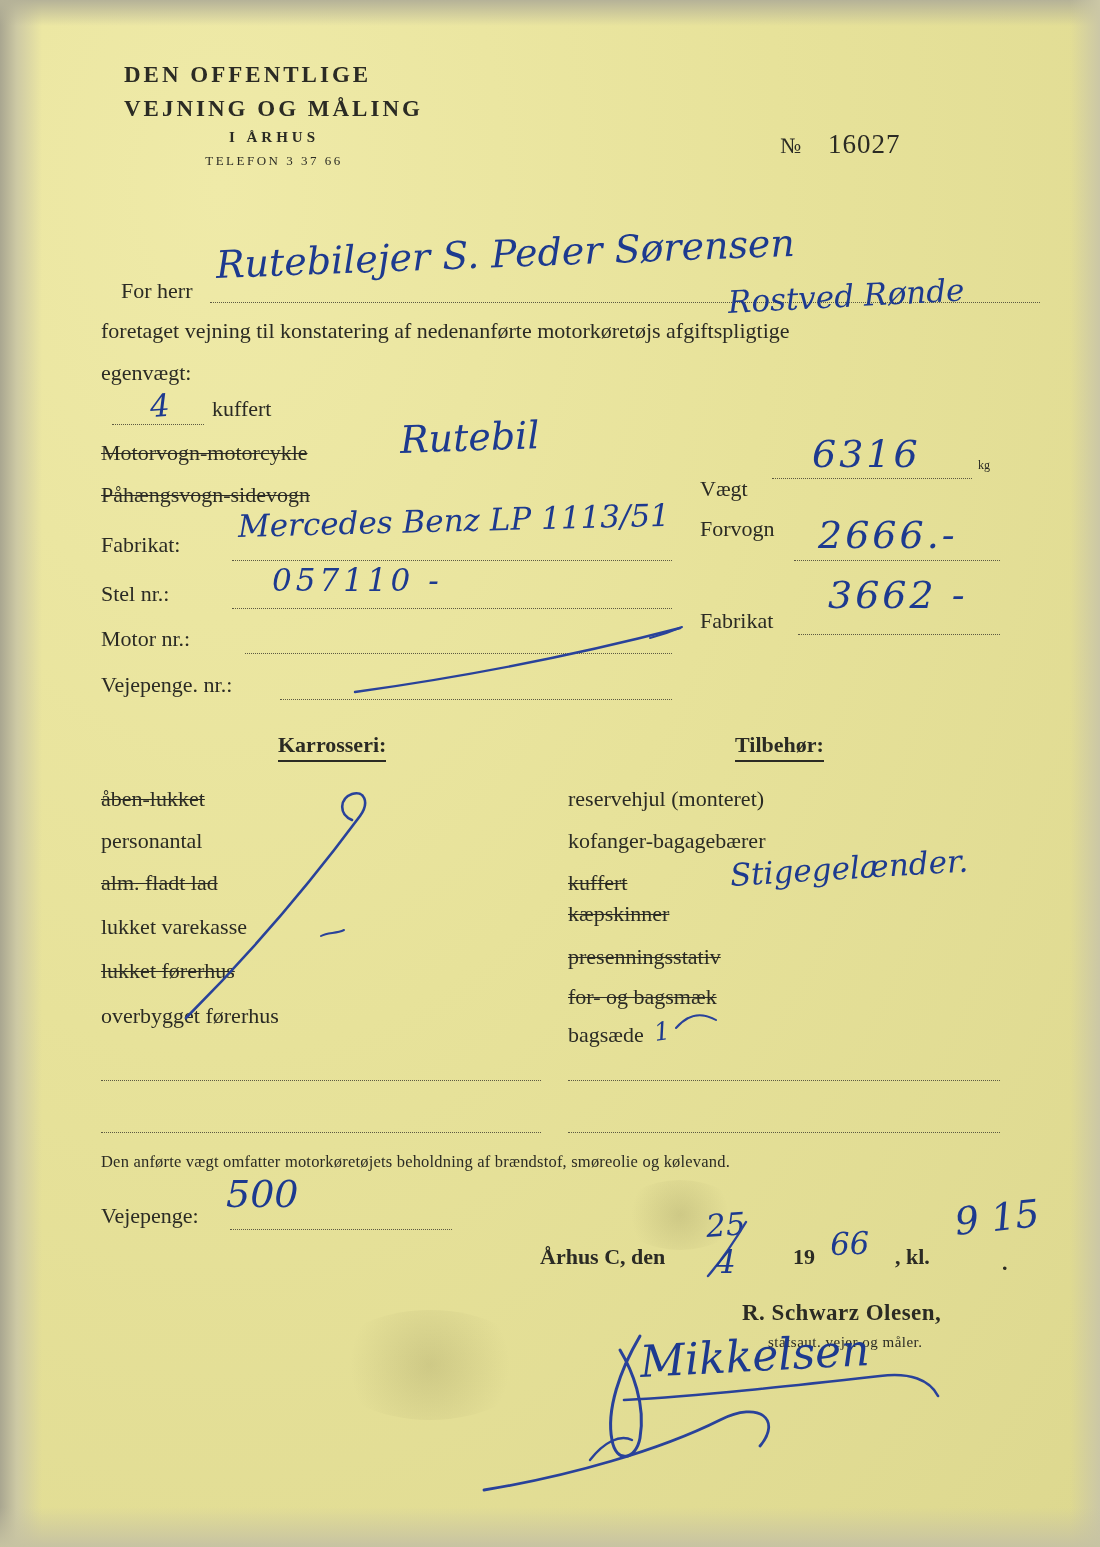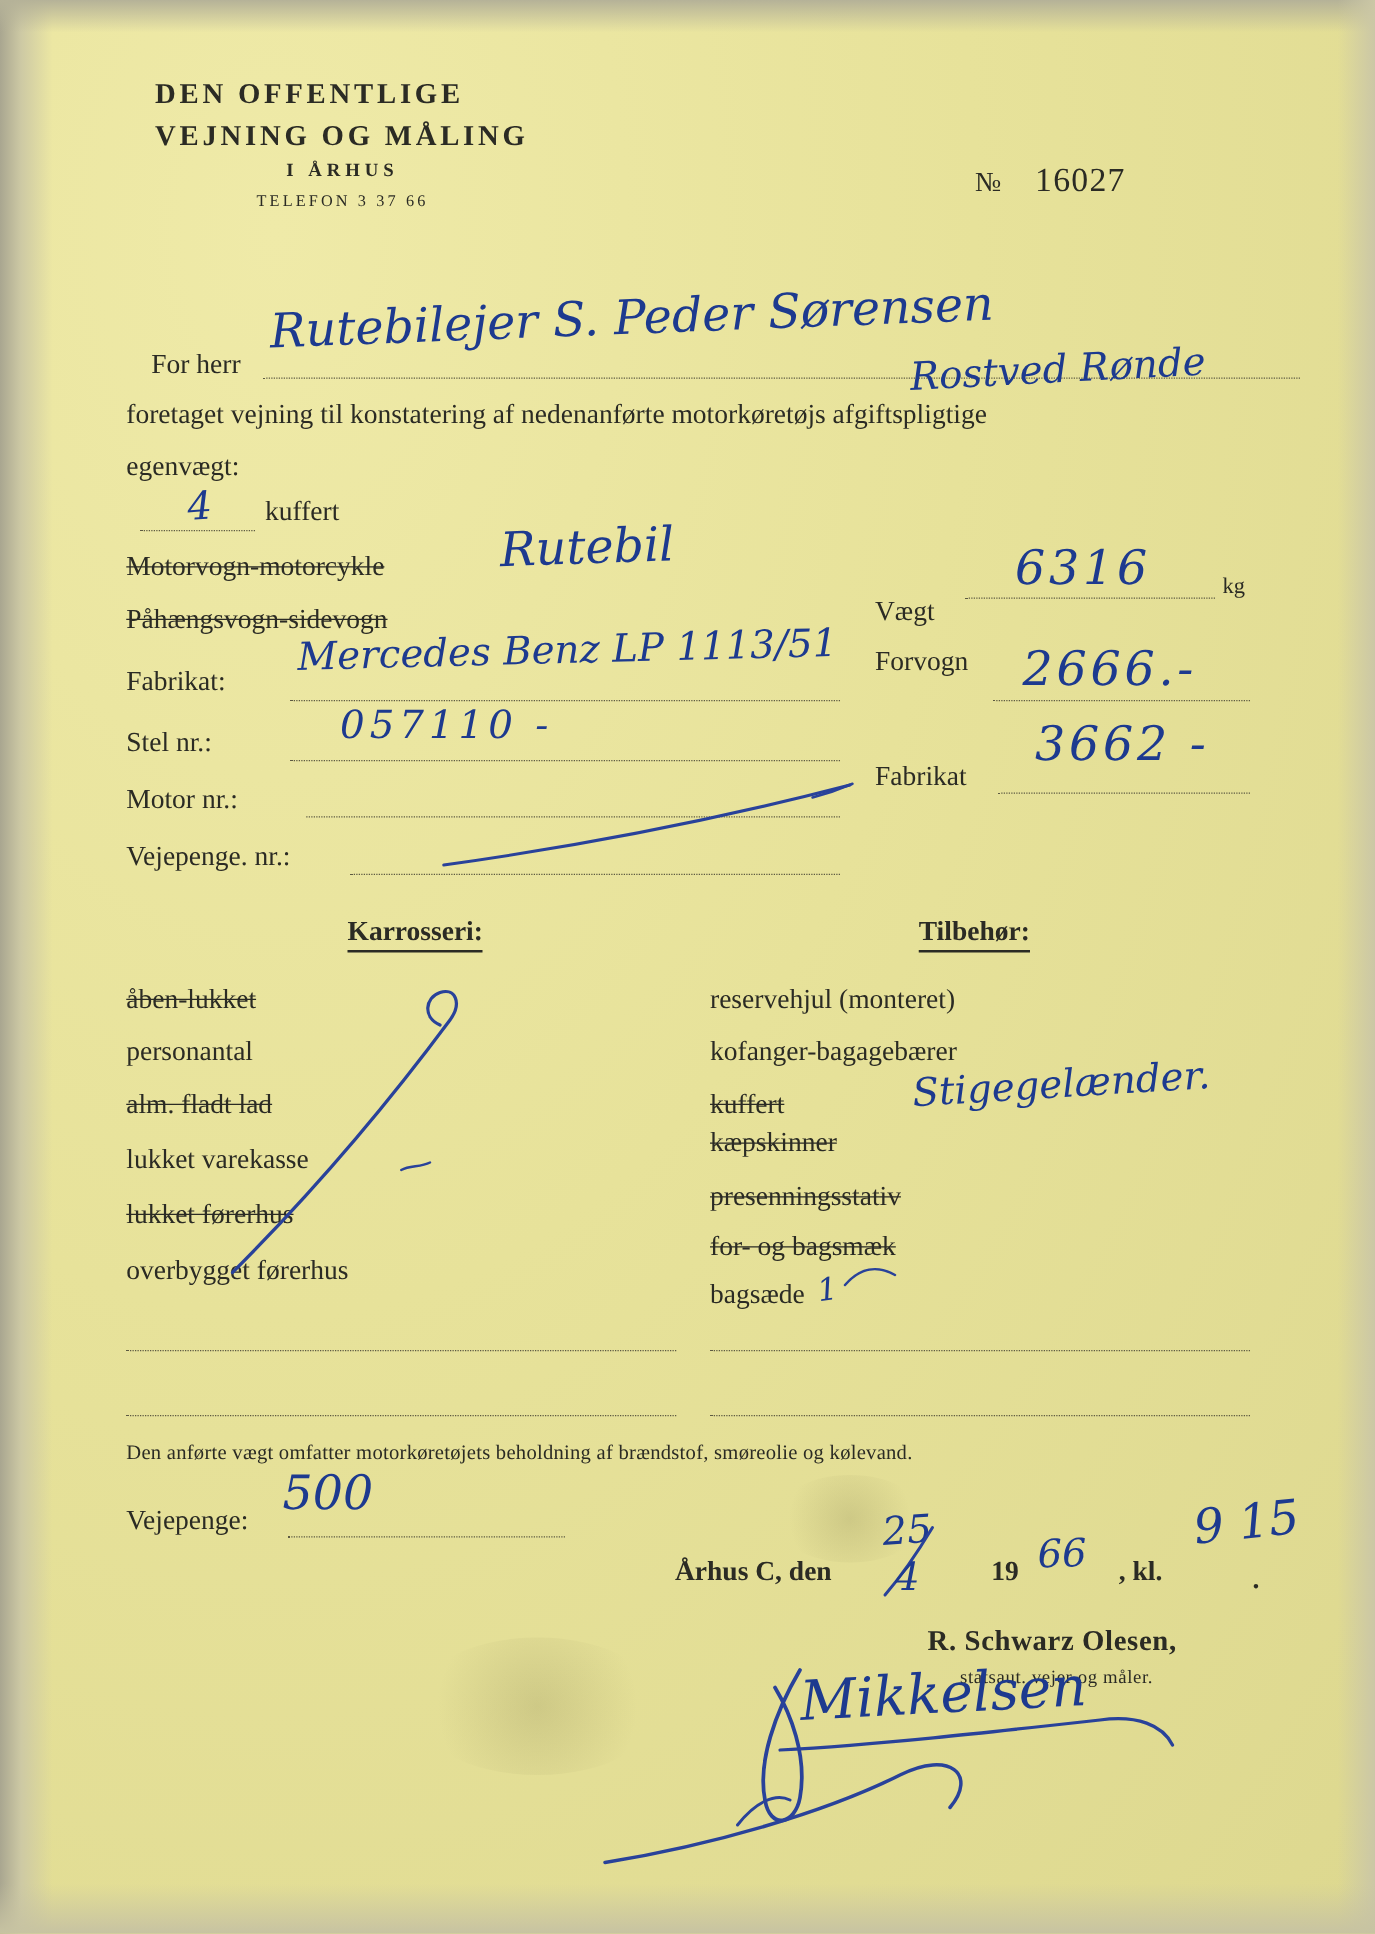--- a/index.html
+++ b/index.html
@@ -187,21 +187,21 @@
   <div class="dotline" style="left:280px; top:699px; width:392px;"></div>
 
   <svg class="ink-stroke" style="left:350px; top:620px; width:340px; height:80px;" viewBox="0 0 340 80">
     <path d="M5 72 C 120 56, 230 34, 330 8" stroke="#29429a" stroke-width="2.4" fill="none" stroke-linecap="round"></path>
     <path d="M300 18 C 315 14, 325 10, 332 7" stroke="#29429a" stroke-width="2" fill="none" stroke-linecap="round"></path>
   </svg>
 
   <div class="lbl" style="left:700px; top:452px;margin-top:24px;">Vægt</div>
   <div class="dotline" style="left:772px; top:478px; width:200px;"></div>
   <div class="hw big" style="left:812px; top:432px; letter-spacing:3px;">6316</div>
-  <div class="lbl" style="left:978px; top:458px; font-size:18px;text-align:center;">kg</div>
+  <div class="lbl" style="left:978px; top:458px; font-size:12px;text-align:center;">kg</div>
 
   <div class="lbl" style="left:700px; top:516px;">Forvogn</div>
   <div class="dotline" style="left:794px; top:560px; width:206px;"></div>
   <div class="hw big" style="left:818px; top:513px; letter-spacing:3px;">2666.-</div>
 
   <div class="lbl" style="left:700px; top:608px;">Fabrikat</div>
   <div class="dotline" style="left:798px; top:634px; width:202px;"></div>
   <div class="hw big" style="left:828px; top:573px; letter-spacing:3px;">3662 -</div>
 
   <div class="sect" style="left:278px; top:732px;">Karrosseri:</div>

